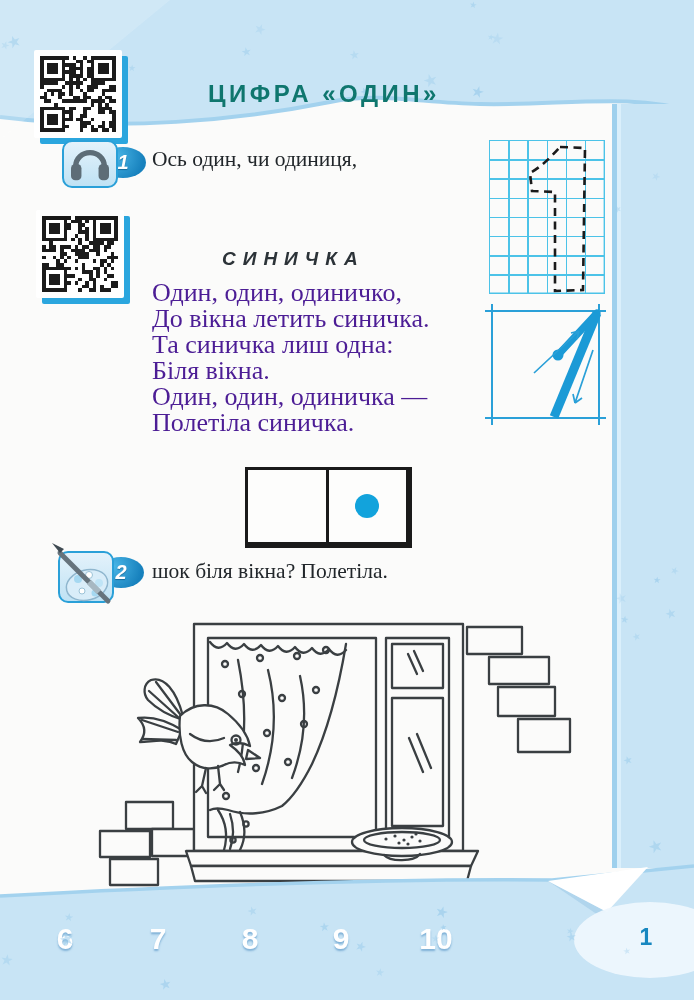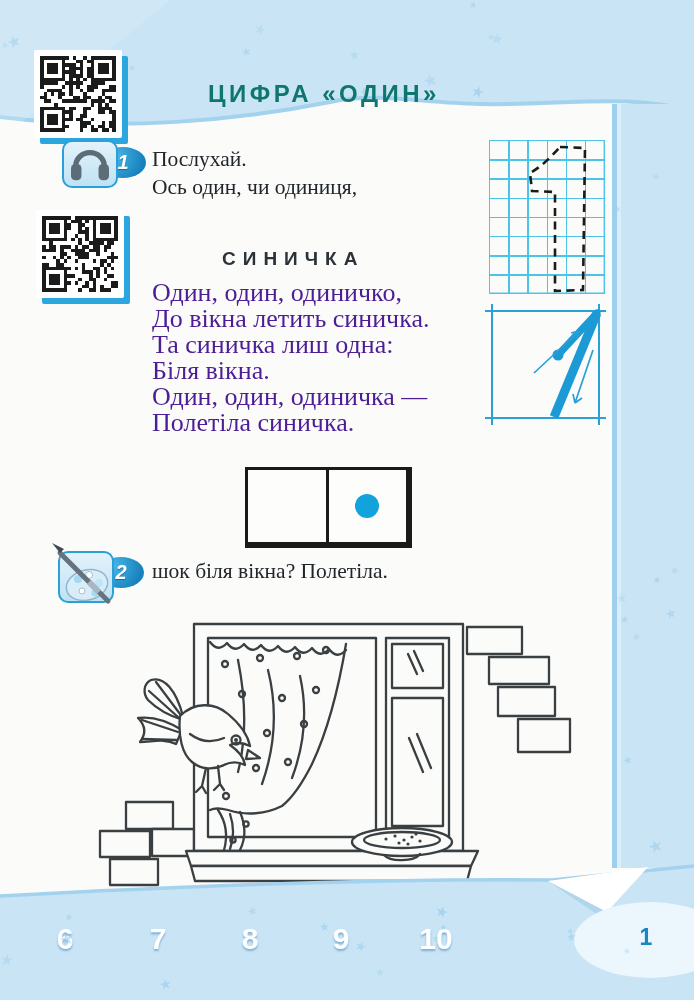--- a/index.html
+++ b/index.html
@@ -51,21 +51,21 @@
     background:radial-gradient(circle at 35% 30%, #49b5e6, #1781bd 75%);
     color:#fff;font-family:"Liberation Sans",sans-serif;font-weight:bold;font-style:italic;
     font-size:20px;display:flex;align-items:center;justify-content:center;
     text-shadow:0 1px 1px rgba(0,60,100,.5);
   }
   
   .t-line{margin:0;font-size:21.5px;line-height:27.5px;color:#21262a;white-space:nowrap;}
   .poem p{margin:0;font-size:26px;line-height:25.9px;color:#4c1d95;white-space:nowrap;}
   .poem-title{
     font-family:"Liberation Sans",sans-serif;font-weight:600;font-size:19px;
-    letter-spacing:7px;color:#2c3338;z-index:2;
+    letter-spacing:7px;color:#2c3338;z-index:2;font-style:italic;
   }
   
   .digit-grid{
     left:489px;top:140px;width:116px;height:154px;z-index:2;
     background:
       repeating-linear-gradient(to right, #4cc3e8 0 1.4px, transparent 1.4px 19.2px),
       repeating-linear-gradient(to bottom, #4cc3e8 0 1.4px, transparent 1.4px 19.2px);
     box-shadow:inset -1.4px -1.4px 0 #4cc3e8;
   }
   
@@ -1013,21 +1013,20 @@
   <span>1</span>
 </div>
 <div class="abs task-icon" style="left:62px;top:140px;">
   <svg width="44" height="38" viewBox="0 0 46 40">
     <path d="M8,30 v-8 a15,14 0 0 1 30,0 v8" fill="none" stroke="#5d6d77" stroke-width="5.5" stroke-linecap="round"></path>
     <rect x="3" y="20" width="11" height="17" rx="4.5" fill="#5d6d77"></rect>
     <rect x="32" y="20" width="11" height="17" rx="4.5" fill="#5d6d77"></rect>
   </svg>
 </div>
 <div class="abs" style="left:152px;top:146px;z-index:2;">
-  <p class="t-line">Послухай.</p>
   <p class="t-line">Ось один, чи одиниця,</p>
 </div>
 <div class="abs poem-title" style="left:222px;top:248px;">СИНИЧКА</div>
 <div class="abs poem" style="left:152px;top:280px;z-index:2;">
   <p>Один, один, одиничко,</p>
   <p>До вікна летить синичка.</p>
   <p>Та синичка лиш одна:</p>
   <p>Біля вікна.</p>
   <p>Один, один, одиничка —</p>
   <p>Полетіла синичка.</p>

